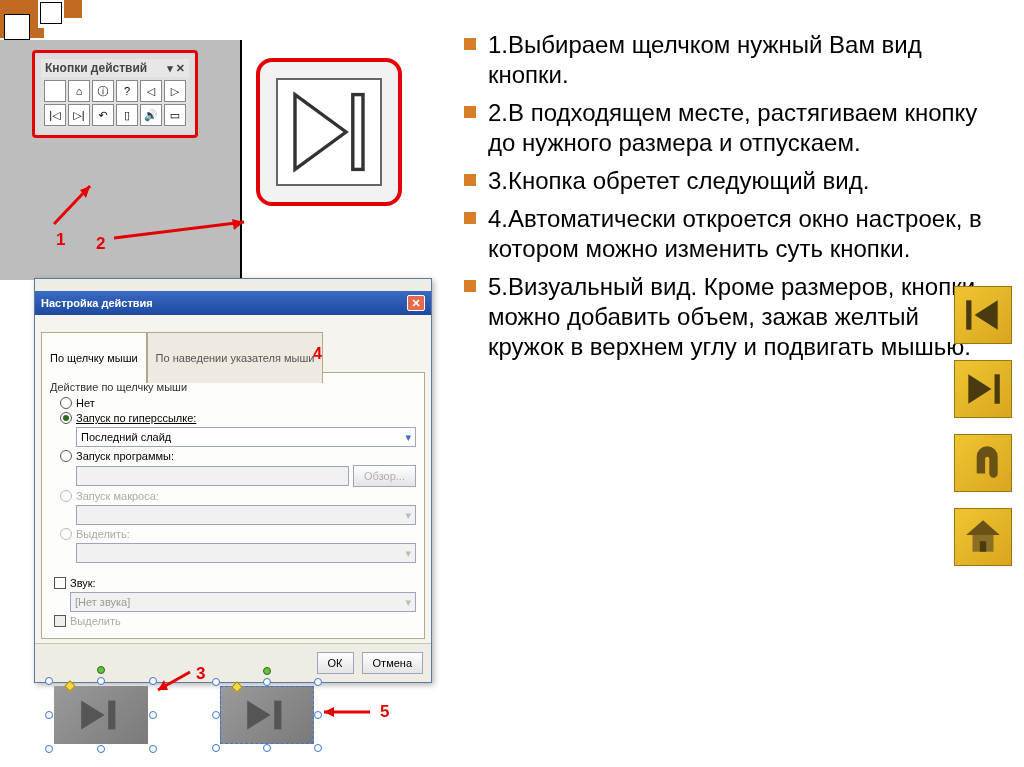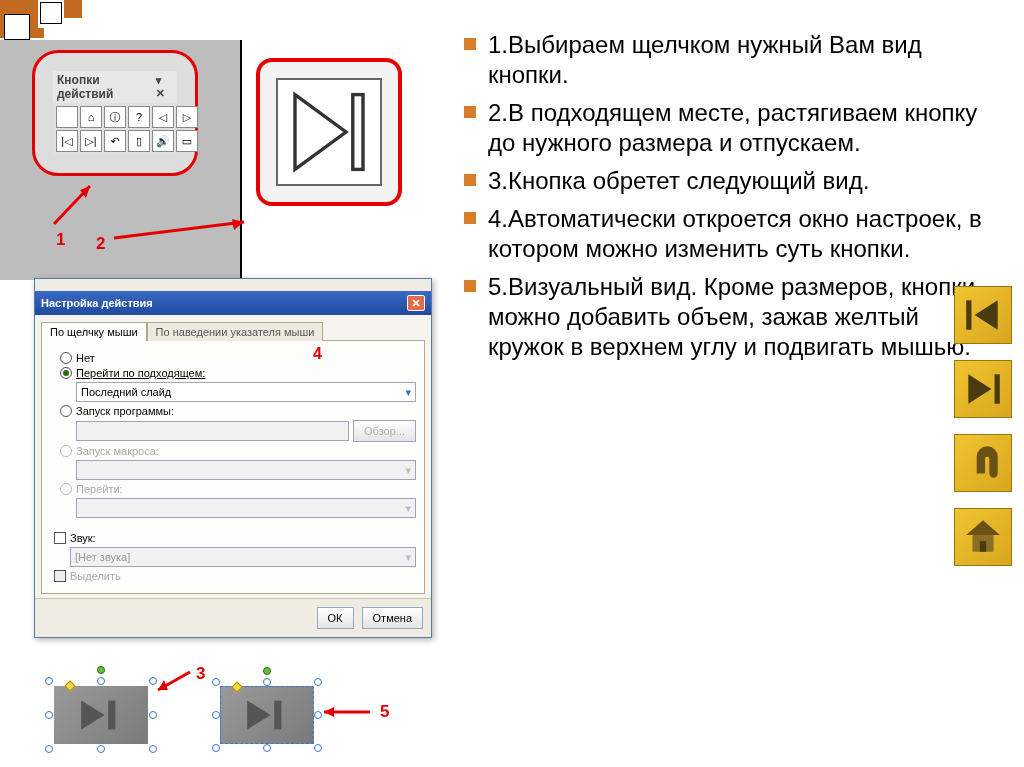--- a/index.html
+++ b/index.html
@@ -17,40 +17,40 @@
   ul.bullets .bullet { width: 12px; height: 12px; background: #d87d28; margin-right: 12px; margin-top: 8px; flex-shrink: 0; }
   ul.bullets .txt { font-size: 24px; line-height: 1.25; color: #000; }
 
   
   .nav-icons { position: absolute; right: 12px; top: 286px; display: flex; flex-direction: column; gap: 16px; }
   .nav-icon { width: 58px; height: 58px; background: linear-gradient(135deg,#f0c531,#d9a61e); border: 1px solid #9a7512; display: flex; align-items: center; justify-content: center; }
   .nav-icon svg { width: 42px; height: 42px; }
 
   
   .toolbar-group { position: absolute; left: 32px; top: 50px; }
-  .toolbar-outline { border: 3px solid #e40000; border-radius: 26px; padding: 18px; background: #ddd; width: 166px; }
+  .toolbar-outline { border: 3px solid #e40000; border-radius: 4px; padding: 6px; background: #ddd; width: 166px; }
   .toolbar-title { display:flex; align-items:center; justify-content:space-between; background: #e7e7e7; padding: 2px 4px; font-size: 12px; color: #444; font-weight: bold; }
   .tb-grid { display: grid; grid-template-columns: repeat(6, 22px); grid-auto-rows: 22px; gap: 2px; padding: 3px; background: #e0e0e0; }
   .tb-btn { width: 22px; height: 22px; background: #fff; border: 1px solid #888; display:flex; align-items:center; justify-content:center; font-size:11px; }
 
   
   .preview-outline { position: absolute; left: 256px; top: 58px; width: 146px; height: 148px; border: 4px solid #e40000; border-radius: 16px; background: #f2f2f2; display:flex; align-items:center; justify-content:center; }
   .preview-inner { width: 106px; height: 108px; border: 2px solid #666; background: #fff; display:flex; align-items:center; justify-content:center; }
 
   
   .anno { position: absolute; color: #e40000; font-weight: bold; font-size: 17px; }
   .arrow-svg { position: absolute; }
 
   
   .dialog { position: absolute; left: 34px; top: 278px; width: 398px; background: #efece4; border: 1px solid #5a7aa3; font-size: 11px; box-shadow: 2px 2px 6px rgba(0,0,0,.3);}
   .dlg-title { background: linear-gradient(#3a6ac4,#1e4aa0); color: #fff; padding: 4px 6px; font-weight: bold; display:flex; justify-content:space-between; align-items:center;margin-top:12px; }
   .dlg-close { width: 18px; height: 16px; background:#e46a4a; border:1px solid #fff; color:#fff; display:flex; align-items:center; justify-content:center; font-size:11px; border-radius:2px;}
   .dlg-body { padding: 6px 6px 4px 6px; background: #f6f4ee;}
   .tabs { display:flex; }
-  .tab { background:#fdfdfb; border:1px solid #b0a98e; padding:3px 8px; font-size:11px; border-bottom:none; position:relative; top:1px; }
+  .tab { background:#fdfdfb; border:1px solid #b0a98e; padding:19px 8px; font-size:11px; border-bottom:none; position:relative; top:11px; }
   .tab.inactive { background:#eeeadf; color:#555;}
   .tab-panel { border:1px solid #b0a98e; background:#fdfdfb; padding:8px;}
   .grp-title { font-size:11px; color:#333; margin-bottom:4px; }
   .row { display:flex; align-items:center; gap:4px; margin:3px 0 3px 10px; }
   .row label { font-size:11px; }
   .dd, .txtin { flex:1; height:20px; border:1px solid #9aa6bf; background:#fff; font-size:11px; padding:0 4px; display:flex; align-items:center; justify-content:space-between;}
   .dd.disabled, .txtin.disabled { background:#f1f1f1; color:#999; }
   .btn { height:22px; padding:0 10px; border:1px solid #9aa6bf; background:linear-gradient(#fff,#e4e4e4); font-size:11px;text-align:right; }
   .dlg-foot { display:flex; justify-content:flex-end; gap:8px; padding:8px; border-top:1px solid #cac3ab;}
   .radio { width:12px; height:12px; border-radius:50%; border:1px solid #555; display:inline-flex; align-items:center; justify-content:center;}
@@ -134,29 +134,30 @@
     <div class="dlg-title">
       <span>Настройка действия</span>
       <span class="dlg-close">✕</span>
     </div>
     <div class="dlg-body">
       <div class="tabs">
         <div class="tab">По щелчку мыши</div>
         <div class="tab inactive">По наведении указателя мыши</div>
       </div>
       <div class="tab-panel">
+        <div class="grp-title">Действие по щелчку мыши</div>
 
         <div class="row">
           <span class="radio"></span>
           <label>Нет</label>
         </div>
 
         <div class="row">
           <span class="radio checked"></span>
-          <label style="text-decoration:underline">Перейти по подходящем:</label>
+          <label style="text-decoration:underline">Запуск по гиперссылке:</label>
           <span class="red4" style="left:278px;top:66px">4</span>
         </div>
         <div class="row" style="margin-left:26px">
           <div class="dd">
             <span>Последний слайд</span>
             <span style="color:#3a6ac4">▾</span>
           </div>
         </div>
 
         <div class="row">
@@ -174,21 +175,21 @@
         </div>
         <div class="row" style="margin-left:26px">
           <div class="dd disabled">
               <span></span>
               <span style="color:#bbb">▾</span>
             </div>
         </div>
 
         <div class="row">
           <span class="radio" style="border-color:#bbb"></span>
-          <label style="color:#aaa">Перейти:</label>
+          <label style="color:#aaa">Выделить:</label>
         </div>
         <div class="row" style="margin-left:26px">
           <div class="dd disabled">
               <span></span>
               <span style="color:#bbb">▾</span>
             </div>
         </div>
 
         <div style="height:8px"></div>
         <div class="row" style="margin-left:4px">

